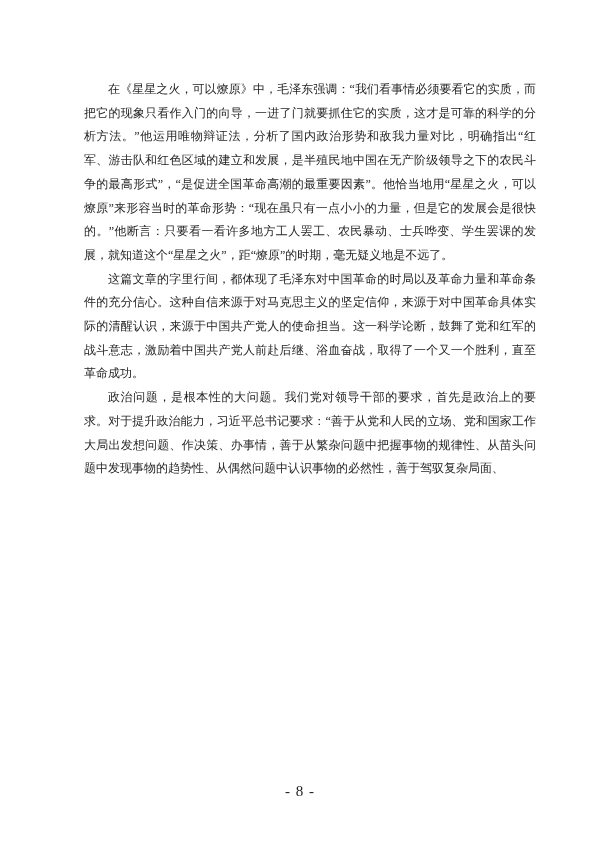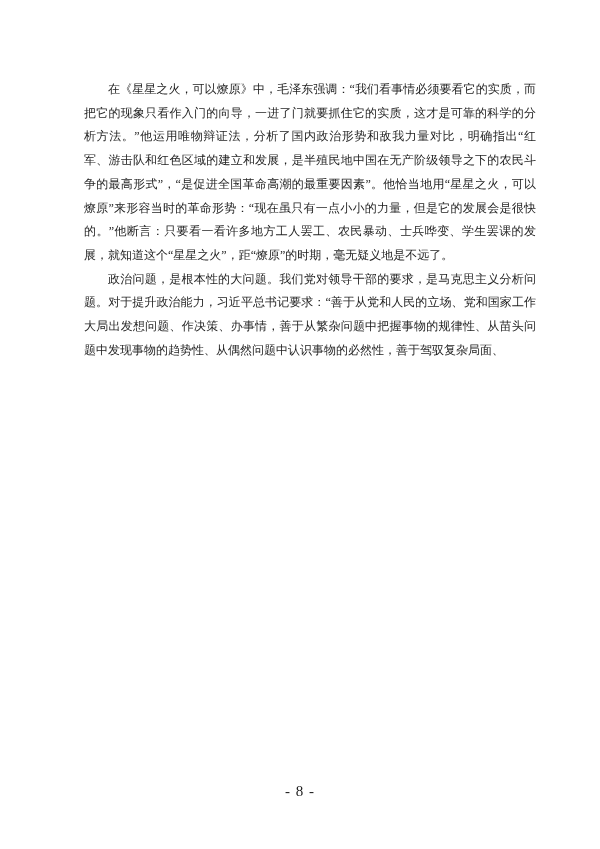--- a/index.html
+++ b/index.html
@@ -49,16 +49,17 @@
     color: #222222;
     letter-spacing: 1px;
   }
 </style>
 </head>
 <body>
 
 <div class="page">
   <div class="content">
     <p>在《星星之火，可以燎原》中，毛泽东强调：“我们看事情必须要看它的实质，而把它的现象只看作入门的向导，一进了门就要抓住它的实质，这才是可靠的科学的分析方法。”他运用唯物辩证法，分析了国内政治形势和敌我力量对比，明确指出“红军、游击队和红色区域的建立和发展，是半殖民地中国在无产阶级领导之下的农民斗争的最高形式”，“是促进全国革命高潮的最重要因素”。他恰当地用“星星之火，可以燎原”来形容当时的革命形势：“现在虽只有一点小小的力量，但是它的发展会是很快的。”他断言：只要看一看许多地方工人罢工、农民暴动、士兵哗变、学生罢课的发展，就知道这个“星星之火”，距“燎原”的时期，毫无疑义地是不远了。</p>
-    <p>政治问题，是根本性的大问题。我们党对领导干部的要求，是马克思主义分析问题。对于提升政治能力，习近平总书记要求：“善于从党和人民的立场、党和国家工作大局出发想问题、作决策、办事情，善于从繁杂问题中把握事物的规律性、从苗头问题中发现事物的趋势性、从偶然问题中认识事物的必然性，善于驾驭复杂局面、</p>
+    <p>这篇文章的字里行间，都体现了毛泽东对中国革命的时局以及革命力量和革命条件的充分信心。这种自信来源于对马克思主义的坚定信仰，来源于对中国革命具体实际的清醒认识，来源于中国共产党人的使命担当。这一科学论断，鼓舞了党和红军的战斗意志，激励着中国共产党人前赴后继、浴血奋战，取得了一个又一个胜利，直至革命成功。</p>
+    <p>政治问题，是根本性的大问题。我们党对领导干部的要求，首先是政治上的要求。对于提升政治能力，习近平总书记要求：“善于从党和人民的立场、党和国家工作大局出发想问题、作决策、办事情，善于从繁杂问题中把握事物的规律性、从苗头问题中发现事物的趋势性、从偶然问题中认识事物的必然性，善于驾驭复杂局面、</p>
   </div>
   <div class="page-number">- 8 -</div>
 </div>
 
 </body></html>

